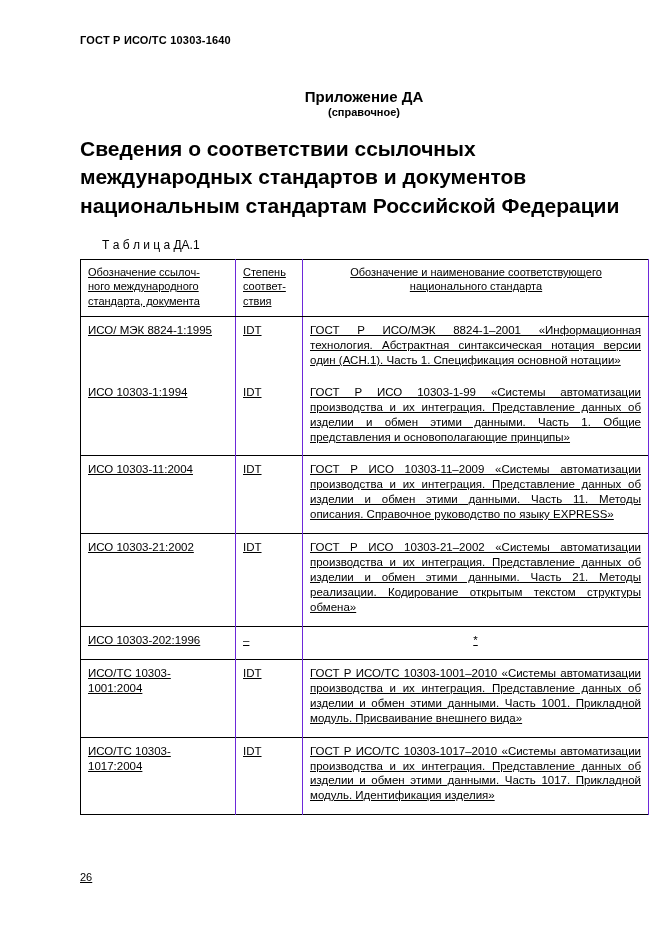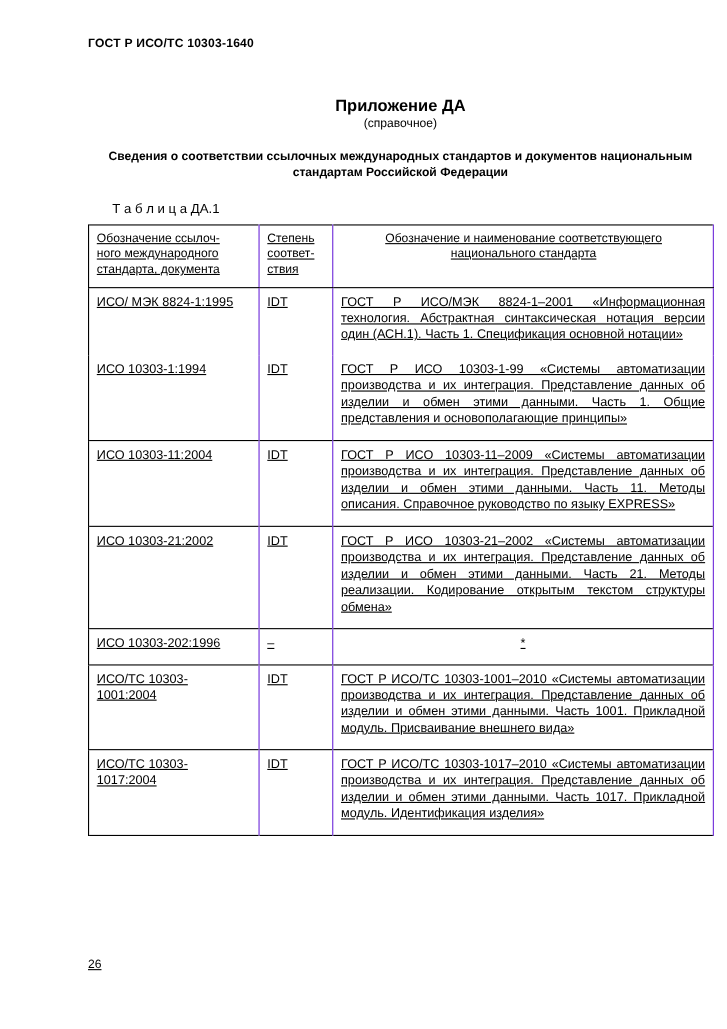--- a/index.html
+++ b/index.html
@@ -25,26 +25,25 @@
   .appendix-title {
     margin-top: 42px;
     text-align: center;
     font-size: 15px;
     font-weight: bold;
   }
   .appendix-kind {
     margin-top: 1px;
     text-align: center;
     font-size: 11px;
-    font-weight: normal;
+    font-weight: bold;
   }
   .section-title {
     margin-top: 17px;
-    text-align: center;
-    font-size: 11px;
+    font-size: 21px;
     font-weight: bold;
     line-height: 1.35;
   }
   .table-caption {
     margin-top: 18px;
     margin-left: 22px;
     font-size: 12px;
   }
   table.corr {
     margin-top: 7px;

